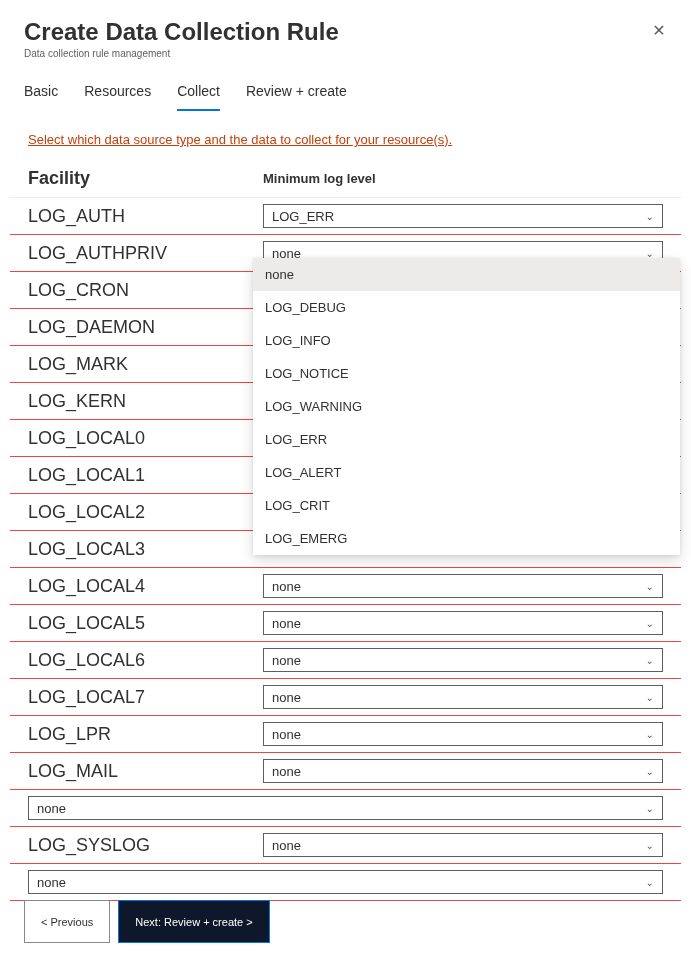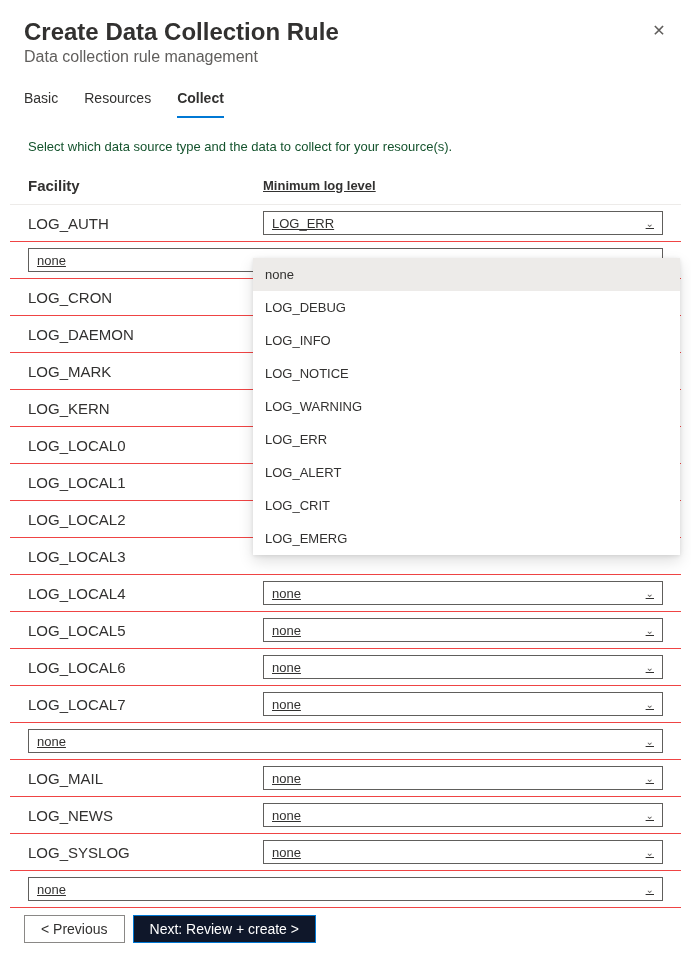--- a/index.html
+++ b/index.html
@@ -17,21 +17,21 @@
       padding: 18px 24px 10px 24px;
       position: relative;
     }
     .title {
       font-size: 24px;
       font-weight: 700;
       color: #323130;
       margin-bottom: 2px;
     }
     .subtitle {
-      font-size: 16px;
+      font-size: 10px;
       color: #605e5c;
     }
     .close-btn {
       position: absolute;
       top: 18px;
       right: 20px;
       width: 24px;
       height: 24px;
       display: flex;
       align-items: center;
@@ -47,28 +47,29 @@
       border-bottom: 1px solid transparent;
     }
     .tab {
       padding-bottom: 10px;
       font-size: 14px;
       color: #323130;
       cursor: pointer;
       border-bottom: 2px solid transparent;
     }
     .tab.active {
-      font-weight: 700;
+      font-weight: 400;
       border-bottom-color: #0078d4;
       color: #323130;
     }
     .desc {
       padding: 20px 24px 14px 28px;
       font-size: 13px;
-      color: #14532d;
+      color: #c2410c;
+      text-decoration: underline;
     }
     .table {
       padding: 0 10px 0 10px;
     }
     .row {
       display: flex;
       align-items: center;
       padding: 6px 18px;
       border-bottom: 1px solid #ef4444;
       min-height: 37px;
@@ -76,25 +77,24 @@
     }
     .header-row {
       border-bottom: 1px solid #edebe9;
       font-weight: 600;
       padding-top: 6px;
       padding-bottom: 8px;
     }
     .col-facility {
       width: 235px;
       flex-shrink: 0;
-      font-size: 15px;
+      font-size: 18px;
     }
     .col-level {
       flex: 1;
-      text-decoration: underline;
     }
     .select {
       width: 100%;
       height: 24px;
       border: 1px solid #605e5c;
       background: #fff;
       padding: 0 8px;
       font-size: 13px;
       display: flex;
       align-items: center;
@@ -124,23 +124,23 @@
       background: #edebe9;
     }
     .footer {
       position: absolute;
       bottom: 16px;
       left: 24px;
       display: flex;
       gap: 8px;
     }
     .btn {
-      height: 28px;
+      height: 43px;
       padding: 0 16px;
-      font-size: 14px;
+      font-size: 11px;
       display: flex;
       align-items: center;
       cursor: pointer;
       border: 1px solid #8a8886;
       background: #fff;
     }
     .btn.primary {
       background: #0f172a;
       color: #fff;
       border-color: #0078d4;
@@ -154,40 +154,42 @@
   <div class="subtitle">Data collection rule management</div>
   <div class="close-btn">
     <span>✕</span>
   </div>
 </div>
 
 <div class="tabs">
   <div class="tab">Basic</div>
   <div class="tab">Resources</div>
   <div class="tab active">Collect</div>
+  <div class="tab">Review + create</div>
 </div>
 
 <div class="desc">Select which data source type and the data to collect for your resource(s).</div>
 
 <div class="table">
   <div class="row header-row">
     <div class="col-facility">Facility</div>
     <div class="col-level">Minimum log level</div>
   </div>
   <div id="rows">
       <div class="row">
         <div class="col-facility">LOG_AUTH</div>
         <div class="col-level">
           <div class="select">
             <span>LOG_ERR</span>
             <span class="chevron">⌄</span>
           </div>
         </div>
       </div>
       <div class="row">
+        <div class="col-facility">LOG_AUTHPRIV</div>
         <div class="col-level">
           <div class="select">
             <span>none</span>
             <span class="chevron">⌄</span>
           </div>
         </div>
       </div>
       <div class="row">
         <div class="col-facility">LOG_CRON</div>
         <div class="col-level"></div>
@@ -250,38 +252,38 @@
       <div class="row">
         <div class="col-facility">LOG_LOCAL7</div>
         <div class="col-level">
           <div class="select">
             <span>none</span>
             <span class="chevron">⌄</span>
           </div>
         </div>
       </div>
       <div class="row">
+        <div class="col-facility">LOG_LPR</div>
         <div class="col-level">
           <div class="select">
             <span>none</span>
             <span class="chevron">⌄</span>
           </div>
         </div>
       </div>
       <div class="row">
         <div class="col-facility">LOG_MAIL</div>
         <div class="col-level">
           <div class="select">
             <span>none</span>
             <span class="chevron">⌄</span>
           </div>
         </div>
       </div>
       <div class="row">
-        <div class="col-facility">LOG_NEWS</div>
         <div class="col-level">
           <div class="select">
             <span>none</span>
             <span class="chevron">⌄</span>
           </div>
         </div>
       </div>
       <div class="row">
         <div class="col-facility">LOG_SYSLOG</div>
         <div class="col-level">

